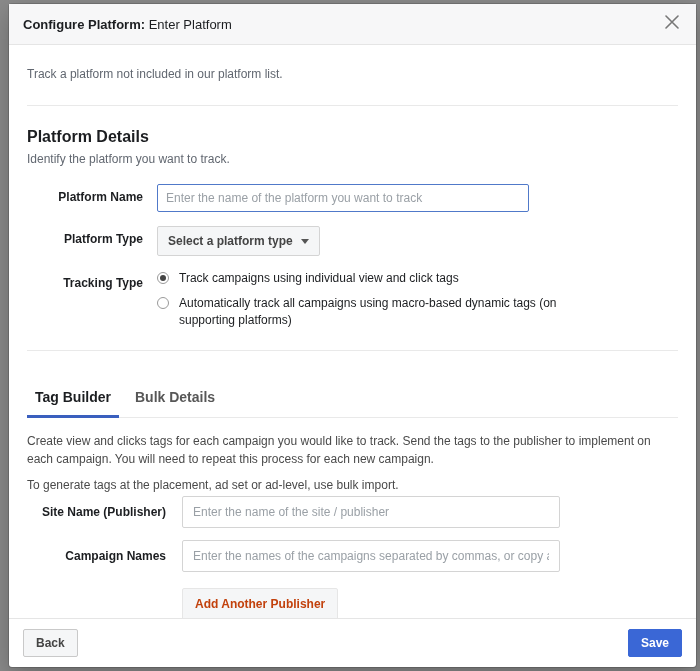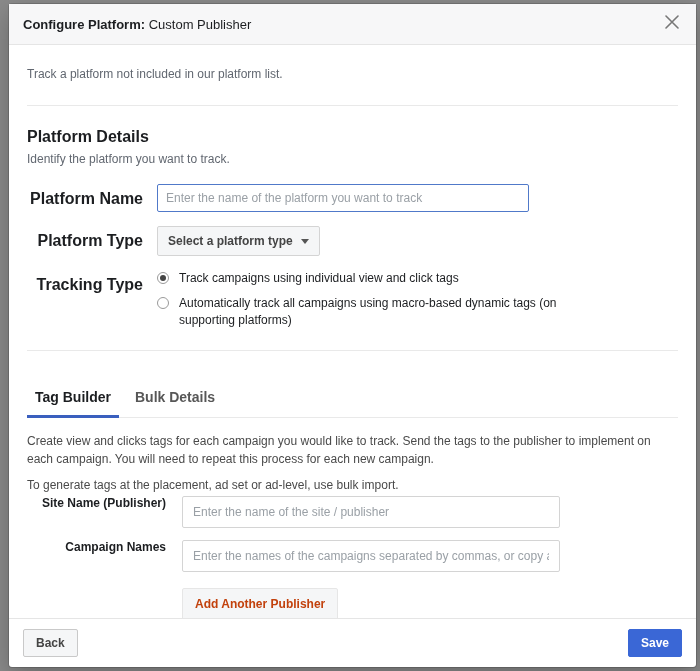--- a/index.html
+++ b/index.html
@@ -64,21 +64,21 @@
     margin-top: 6px;
     margin-bottom: 18px;
   }
   .form-row {
     display: flex;
     align-items: flex-start;
     margin-bottom: 14px;
   }
   .form-label {
     width: 130px;
-    font-size: 16px;
+    font-size: 12px;
     font-weight: 700;
     color: #1c1e21;
     text-align: right;
     padding-right: 14px;
     padding-top: 6px;
     flex-shrink: 0;
   }
   .form-field { flex: 1 1 auto; }
   .text-input {
     width: 372px;
@@ -154,21 +154,21 @@
   .tab-body { padding-top: 14px; }
   .tab-desc {
     font-size: 12px;
     color: #4a4a4a;
     line-height: 1.5;
     margin-bottom: 10px;
   }
   .tab-sub { font-size: 12px; color: #4a4a4a; margin-bottom: 4px; }
   .form-row2 {
     display: flex;
-    align-items: flex-start;
+    align-items: center;
     margin-bottom: 12px;
   }
   .form-label2 {
     width: 155px;
     font-size: 12px;
     font-weight: 700;
     color: #1c1e21;
     text-align: right;
     padding-right: 16px;
     flex-shrink: 0;
@@ -224,21 +224,21 @@
 </head>
 <body>
 
 <div class="backdrop"></div>
 
 <div class="modal">
 
   <div class="modal-header">
     <div class="modal-title">
       <span class="bold">Configure Platform:</span>
-      <span>Custom Publisher</span>
+      <span>Enter Platform</span>
     </div>
     <div class="close-btn">
       <span>
         <svg width="14" height="14" viewBox="0 0 14 14">
             <path d="M1 1 L13 13 M13 1 L1 13" stroke="#777" stroke-width="1.6" stroke-linecap="round"></path>
           </svg>
       </span>
     </div>
   </div>
 

